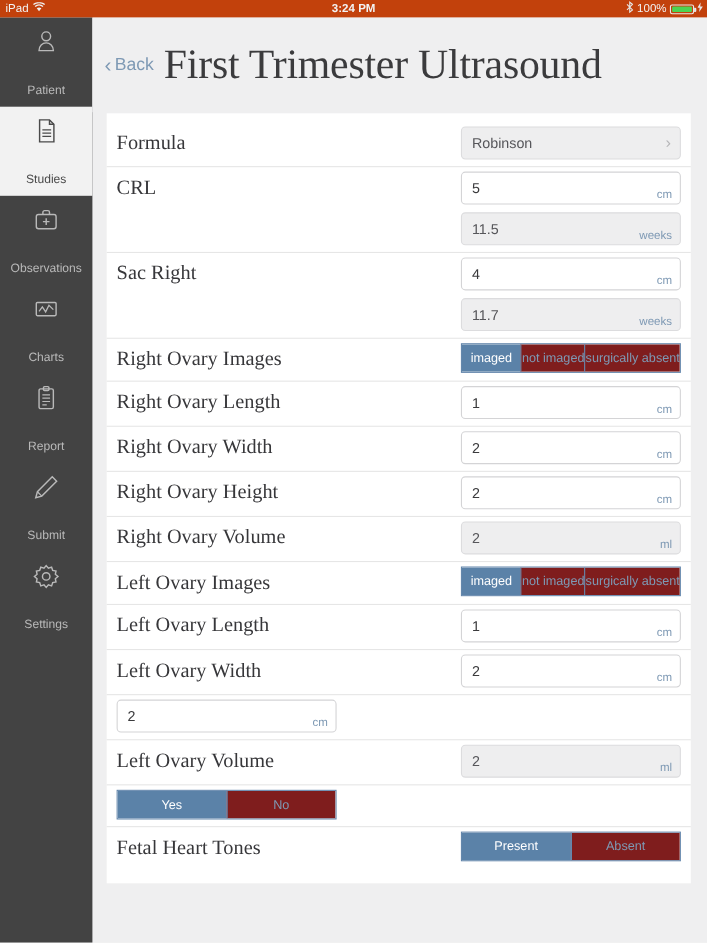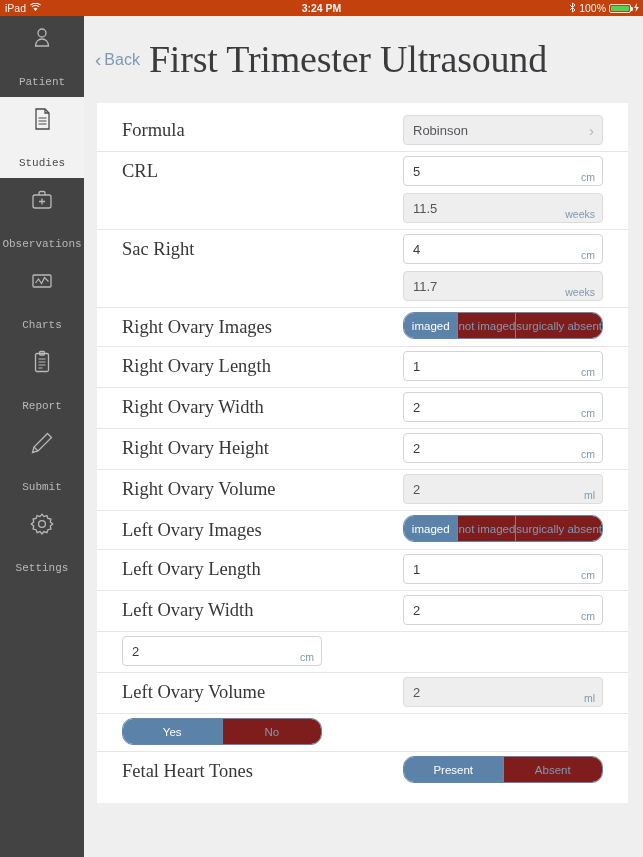--- a/index.html
+++ b/index.html
@@ -41,21 +41,20 @@
     width: 84px; height: 841px;
     background: #434343;
   }
   .side-item {
     height: 81px;
     display: flex; flex-direction: column;
     align-items: center; justify-content: center;
     gap: 25px;
     color: #b9b9b9;
     font-size: 11px;
-    font-family: Liberation Mono, monospace;
   }
   .side-item.active { background: #f2f2f2; color: #4a4a4a; }
   .side-item .ico { width: 26px; height: 26px; display: block; }
   .side-item .ico svg { width: 26px; height: 26px; display: block; }
 
   
   .header {
     position: absolute; top: 16px; left: 84px;
     width: 559px; height: 86px;
     background: #efeff0;
@@ -77,21 +76,21 @@
 
   
   .card {
     position: absolute; top: 103px; left: 97px;
     width: 531px;
     background: #ffffff;
     padding-bottom: 13px;
   }
   .row {
     display: flex; align-items: flex-start;
-    padding: 0 25px;
+    padding: 0 9px;
     border-top: 1px solid #e6e6e6;
     min-height: 38px;
   }
   .row:first-child { border-top: none; padding-top: 8px; }
   .row-label {
     flex: 1;
     font-family: "Liberation Serif", serif;
     font-size: 18.5px;
     color: #37373a;
     line-height: 38px;
@@ -128,21 +127,21 @@
     position: absolute; right: 8px; top: 50%;
     transform: translateY(-50%);
     font-size: 15px; color: #b5b5b8;
   }
 
   
   .segmented {
     display: flex;
     width: 200px; height: 27px;
     border: 1px solid #6487ac;
-    border-radius: 11px;
+    border-radius: 0;
     overflow: hidden;
   }
   .seg {
     flex: 1;
     display: flex; align-items: center; justify-content: center;
     font-size: 11.5px;
     color: #7e99b4;
     background: #7f1d1d;
     border-left: 1px solid #6487ac;
     white-space: nowrap;

